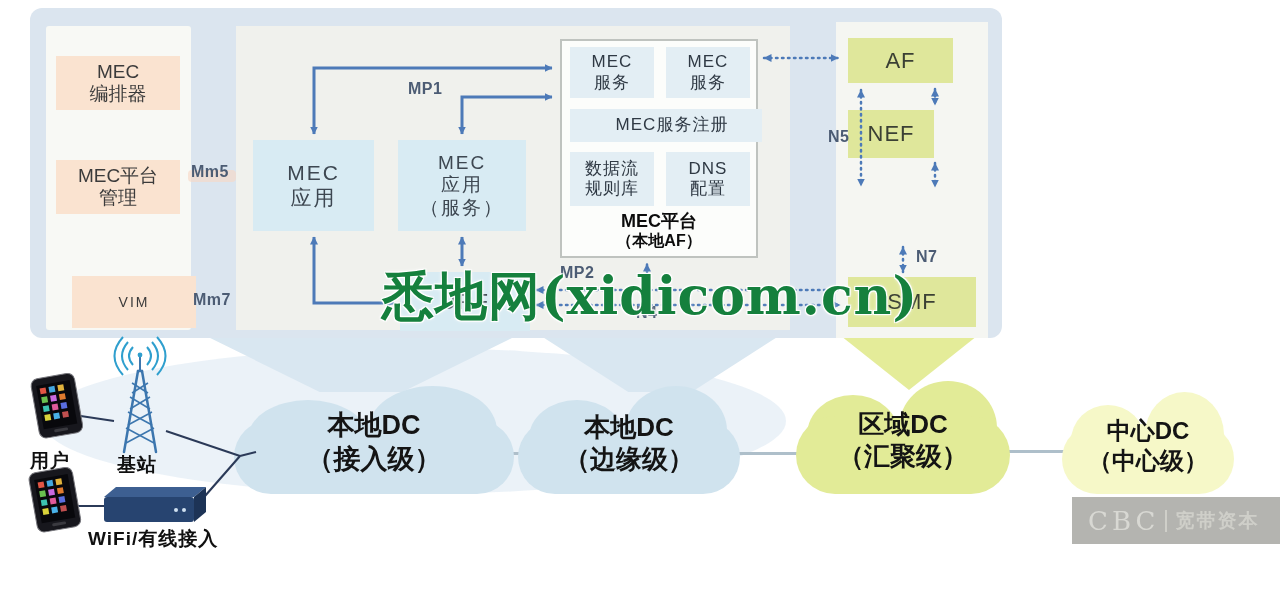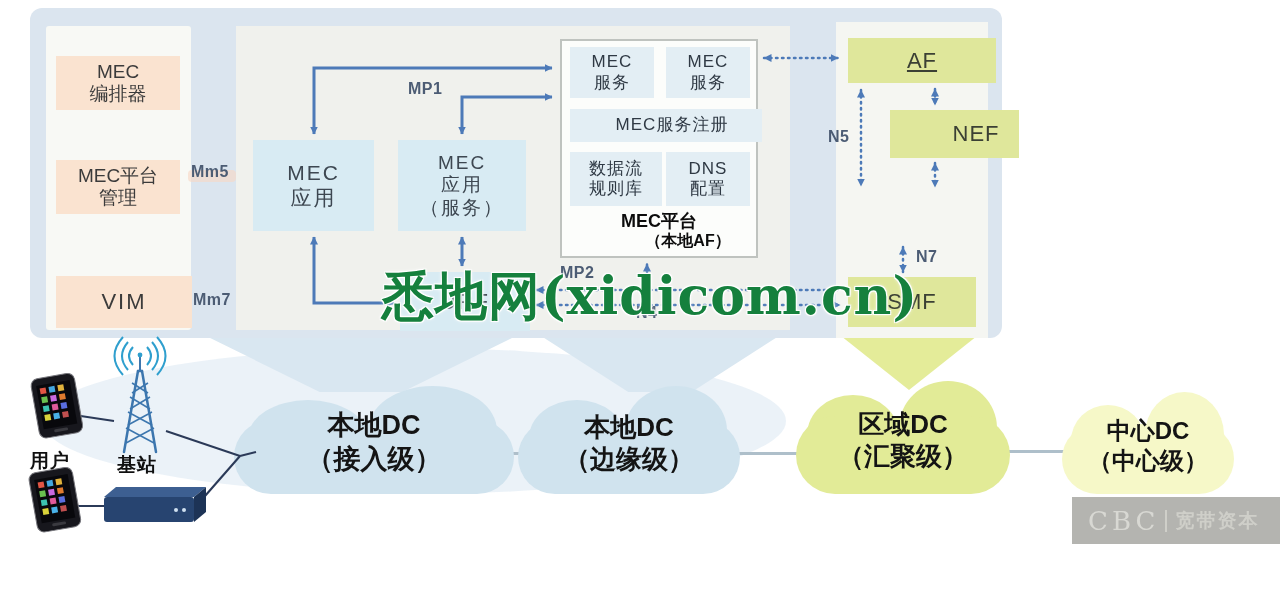--- a/index.html
+++ b/index.html
@@ -123,21 +123,21 @@
   <div id="right-panel" class="abs z4"></div>
 
   <div class="box peach z6" style="left:56px;top:56px;width:124px;height:54px;">
     <span>MEC</span>
     <span>编排器</span>
   </div>
   <div class="box peach z6" style="left:56px;top:160px;width:124px;height:54px;">
     <span>MEC平台</span>
     <span>管理</span>
   </div>
-  <div class="box peach z6" style="left:56px;top:276px;width:136px;height:52px;font-size:22px;letter-spacing:2px;">
+  <div class="box peach z6" style="left:72px;top:276px;width:124px;height:52px;font-size:14px;letter-spacing:2px;">
     <span>VIM</span>
   </div>
 
   <div class="box bluebox z6" style="left:253px;top:140px;width:121px;height:91px;">
     <span>MEC</span>
     <span>应用</span>
   </div>
   <div class="box bluebox z6" style="left:398px;top:140px;width:128px;height:91px;font-size:19px;">
     <span>MEC</span>
     <span>应用</span>
@@ -152,53 +152,54 @@
       <span>MEC</span>
       <span>服务</span>
     </div>
     <div class="box platform-inner" style="left:104px;top:6px;width:84px;height:51px;">
       <span>MEC</span>
       <span>服务</span>
     </div>
     <div class="box platform-inner" style="left:8px;top:68px;width:180px;height:33px;padding-left:12px;">
       <span>MEC服务注册</span>
     </div>
-    <div class="box platform-inner" style="left:8px;top:111px;width:92px;height:54px;">
+    <div class="box platform-inner" style="left:8px;top:111px;width:84px;height:54px;">
       <span>数据流</span>
       <span>规则库</span>
     </div>
     <div class="box platform-inner" style="left:104px;top:111px;width:84px;height:54px;">
       <span>DNS</span>
       <span>配置</span>
     </div>
     <div class="platform-caption" style="top:168px;font-size:18px;">MEC平台</div>
-    <div class="platform-caption" style="top:190px;font-size:16px;padding-left:29px;">（本地AF）</div>
-  </div>
-
-  <div class="box greenbox z6" style="left:848px;top:38px;width:148px;height:45px;text-decoration:underline;">
+    <div class="platform-caption" style="top:190px;font-size:16px;">（本地AF）</div>
+  </div>
+
+  <div class="box greenbox z6" style="left:848px;top:38px;width:105px;height:45px;">
     <span>AF</span>
   </div>
-  <div class="box greenbox z6" style="left:890px;top:110px;width:86px;height:48px;padding-left:43px;">
+  <div class="box greenbox z6" style="left:848px;top:110px;width:86px;height:48px;">
     <span>NEF</span>
   </div>
   <div class="box greenbox z6" style="left:848px;top:277px;width:128px;height:50px;">
     <span>SMF</span>
   </div>
 
   <div class="mm-hl z6" style="left:188px;top:170px;width:48px;height:12px;"></div>
   <div class="iface z7" style="left:191px;top:163px;">Mm5</div>
   <div class="iface z7" style="left:193px;top:291px;">Mm7</div>
   <div class="iface z7" style="left:408px;top:80px;">MP1</div>
   <div class="iface z7" style="left:560px;top:248px;margin-top:16px;">MP2</div>
   <div class="iface z7" style="left:636px;top:304px;">N4</div>
   <div class="iface z7" style="left:828px;top:128px;">N5</div>
   <div class="iface z7" style="left:916px;top:248px;">N7</div>
 
   <div class="device-label" style="left:30px;top:448px;">用户</div>
   <div class="device-label" style="left:117px;top:452px;">基站</div>
+  <div class="device-label" style="left:88px;top:526px;">WiFi/有线接入</div>
 
   <svg id="devices" class="overlay" viewBox="0 0 1280 615">
     <g stroke="#2b3a58" stroke-width="2">
       <line x1="74" y1="415" x2="114" y2="421"></line>
       <line x1="72" y1="506" x2="104" y2="506"></line>
       <line x1="166" y1="431" x2="240" y2="456"></line>
       <line x1="198" y1="504" x2="240" y2="456"></line>
       <line x1="240" y1="456" x2="256" y2="452"></line>
     </g>
 

